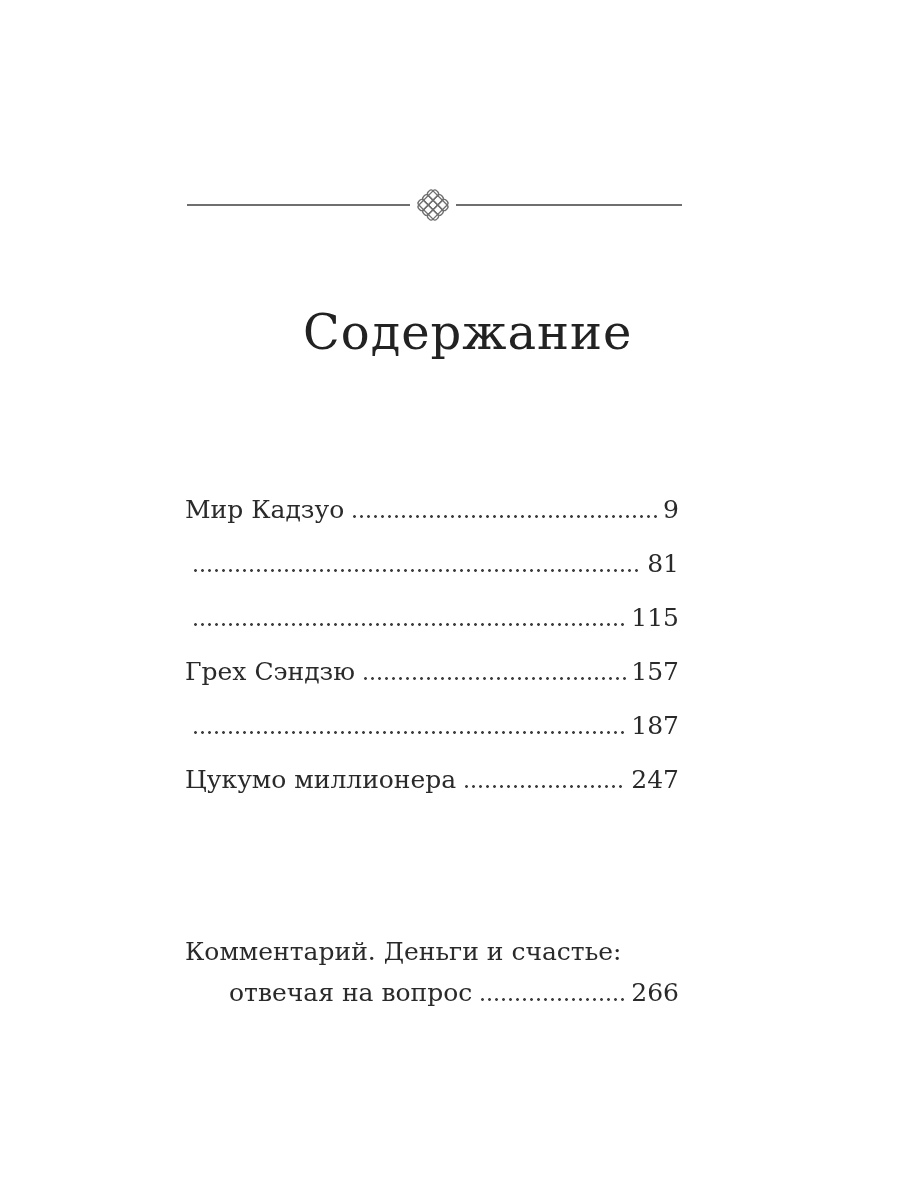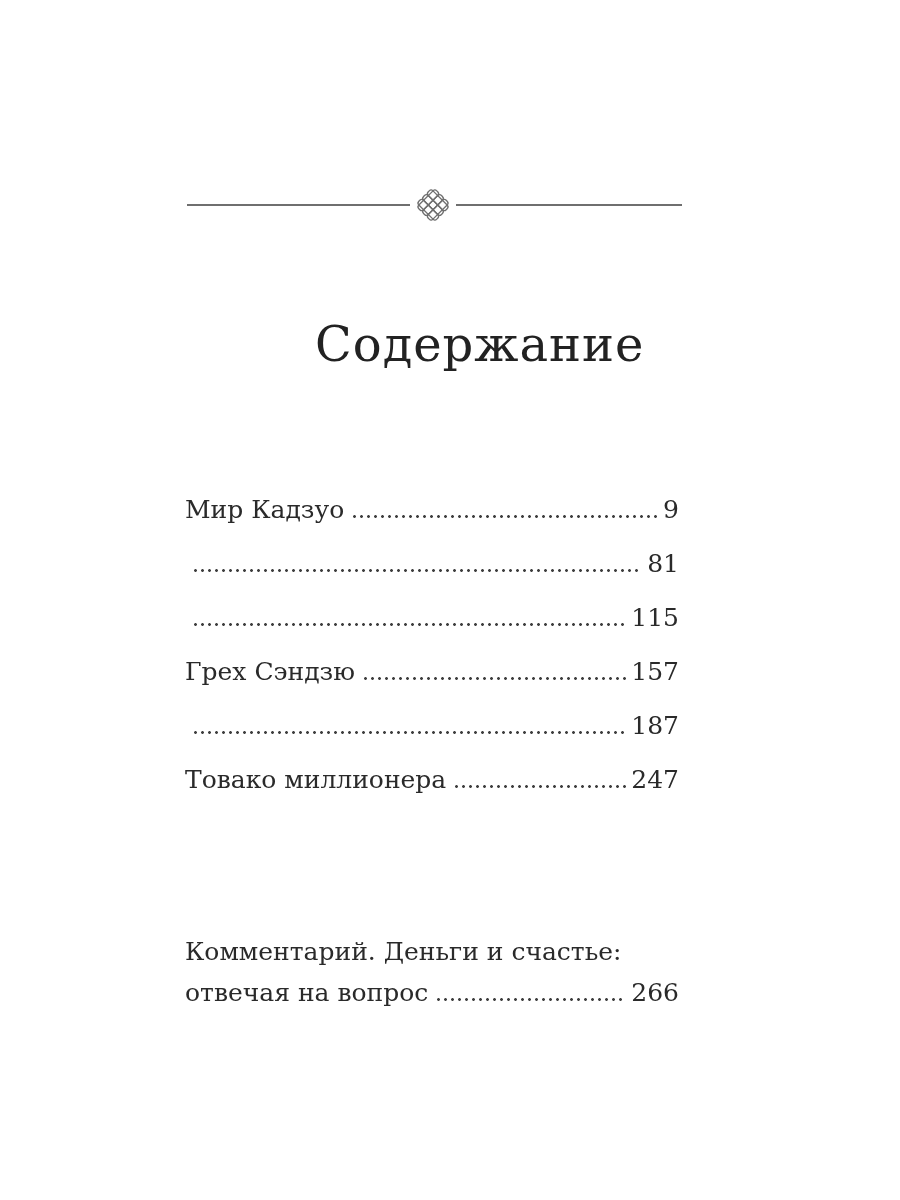--- a/index.html
+++ b/index.html
@@ -39,21 +39,21 @@
     background: #ffffff;
     padding: 0 3px;
     line-height: 0;
   }
 
   
   .title {
     position: absolute;
     left: 299px;
     top: 300px;
-    margin: 16px;
+    margin: 4px;
     font-size: 48px;
     font-weight: 400;
     letter-spacing: 1px;
     color: #222222;
     line-height: 1.2;
   }
 
   
   .toc {
     position: absolute;
@@ -96,20 +96,21 @@
   }
   .comment-line1 {
     display: block;
     height: 35px;
     margin-top: 41px;
   }
   .comment-row {
     display: flex;
     align-items: flex-end;
     height: 35px;
+    margin-left: 44px;
   }
 </style>
 </head>
 <body>
 
 <div class="page">
 
   <div class="rule-wrap">
     <div class="rule"></div>
     <div class="ornament">
@@ -145,21 +146,21 @@
     <div class="toc-row">
       <span class="entry-title">Грех Сэндзю</span>
       <span class="leader"></span>
       <span class="entry-page">157</span>
     </div>
     <div class="toc-row">
       <span class="leader"></span>
       <span class="entry-page">187</span>
     </div>
     <div class="toc-row">
-      <span class="entry-title">Товако миллионера</span>
+      <span class="entry-title">Цукумо миллионера</span>
       <span class="leader"></span>
       <span class="entry-page">247</span>
     </div>
   </div>
 
   <div class="comment">
     <span class="comment-line1">Комментарий. Деньги и счастье:</span>
     <div class="comment-row">
       <span class="entry-title">отвечая на вопрос</span>
       <span class="leader"></span>

